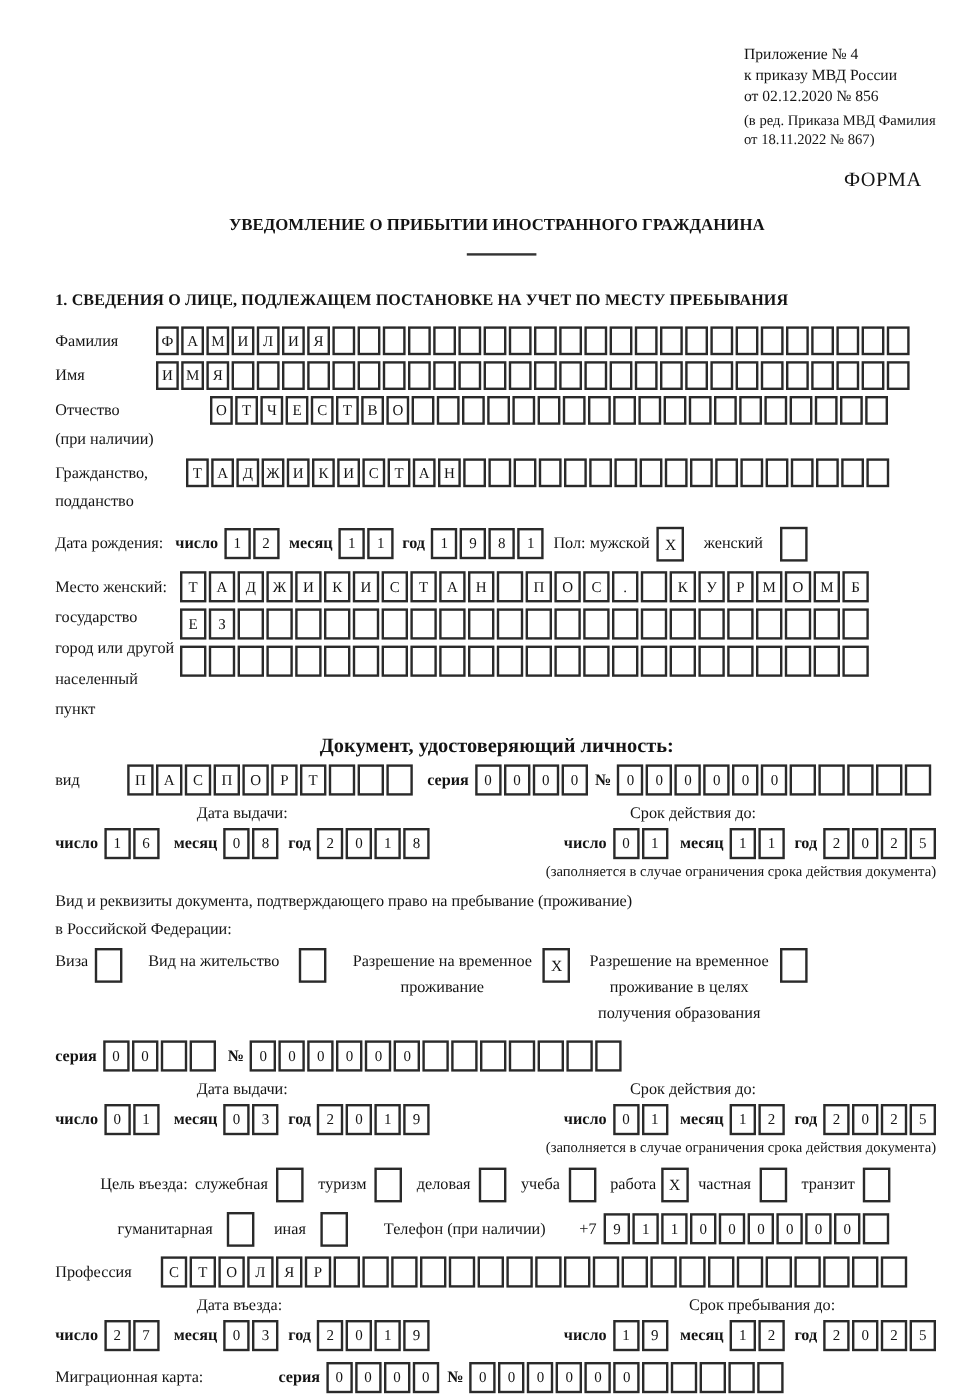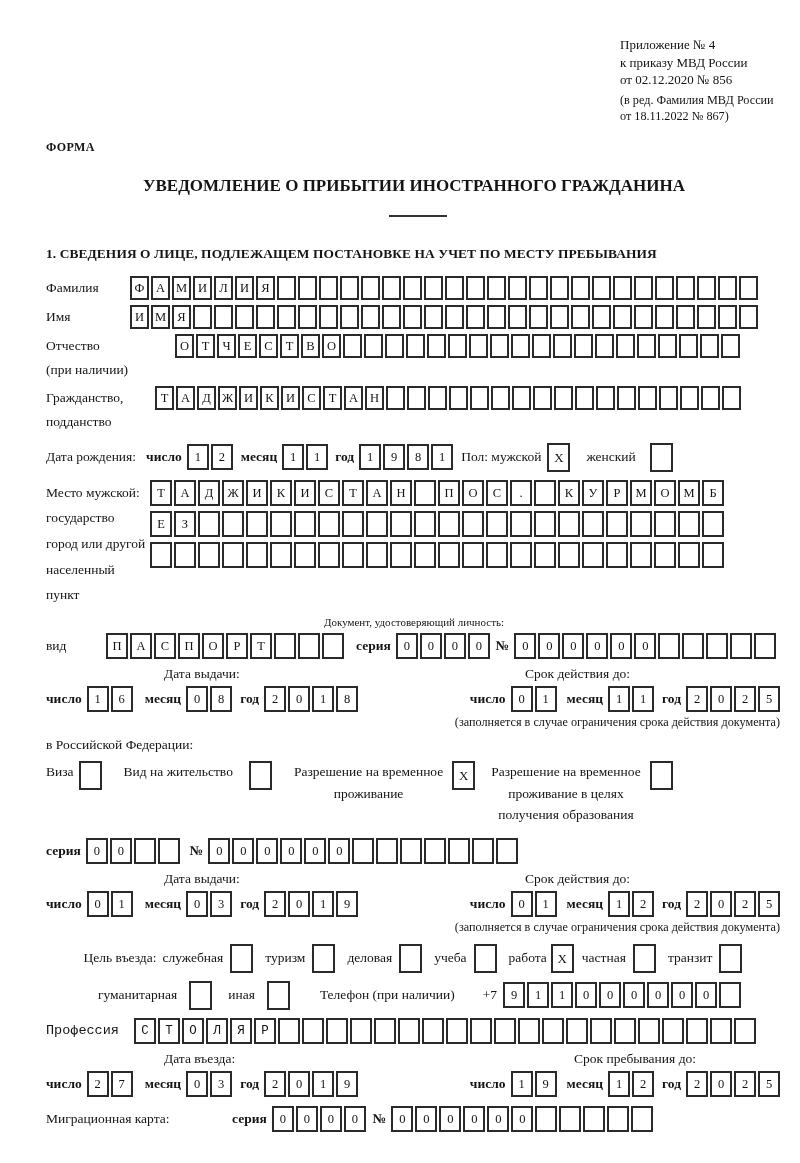--- a/index.html
+++ b/index.html
@@ -4,44 +4,44 @@
 <style>
   html,body{margin:0;padding:0;background:#fff;}
   body{width:800px;height:1163px;overflow:hidden;color:#141414;
        font-family:"Liberation Serif","DejaVu Serif",serif;font-size:13.5px;}
   .page{padding:36px 18px 0 46px;width:736px;}
 
   
   .hdr{margin-left:574px;line-height:1.36;font-size:13px;}
   .hdr .sub{font-size:12.2px;margin-top:3px;line-height:1.32;}
   .hdr span{display:block;}
-  .form-label{font-weight:bold;margin:16px 14px 0 0;font-size:12px;letter-spacing:.4px;}
-
-  .title{text-align:center;font-weight:bold;font-size:17px;line-height:1.5;margin-top:18px;}
+  .form-label{font-weight:normal;text-align:right;margin:16px 14px 0 0;font-size:17px;letter-spacing:.4px;}
+
+  .title{text-align:center;font-weight:bold;font-size:14px;line-height:1.5;margin-top:18px;}
   .uline{display:inline-block;width:58px;border-bottom:2px solid #333;height:2px;margin-left:8px;}
 
   .sec{font-weight:bold;font-size:13.4px;margin-top:22px;letter-spacing:.1px;white-space:nowrap;}
 
   .frow{display:flex;align-items:center;margin-top:5px;}
   .frow.top{align-items:flex-start;}
   .lbl{flex:none;}
   .lbl2{flex:none;line-height:1.75;}
   .lbl2 span{display:block;}
 
   .cells{display:inline-flex;flex:none;}
   .cell{flex:none;width:15px;height:20px;border:2px solid #2a2a2a;margin-right:2px;
         text-align:center;line-height:20px;font-size:12.5px;}
   .wide .cell{width:18px;height:22px;line-height:22px;}
   .cbx .cell{width:19px;height:25px;line-height:25px;font-size:13px;}
 
   .w82{width:84px;}   .w127{width:129px;} .w107{width:109px;} .w102{width:104px;}
   .gap6{width:6px;flex:none;} .gap10{width:10px;flex:none;} .gap14{width:14px;flex:none;}
   .gap20{width:20px;flex:none;} .gap28{width:28px;flex:none;}
 
-  .center-bold{text-align:center;font-weight:normal;margin-top:8px;font-size:11px;}
+  .center-bold{text-align:center;font-weight:bold;margin-top:8px;font-size:17px;}
   .subhead{display:flex;margin-top:7px;}
   .note{font-size:12.2px;text-align:right;margin-top:3px;margin-right:2px;}
   .daterow{display:flex;align-items:center;margin-top:4px;}
   .dlbl{margin:0 5px 0 0;font-weight:bold;}
   .mla{margin-left:auto;}
 
   .opts{display:flex;align-items:flex-start;margin-top:8px;}
   .opt{display:flex;align-items:flex-start;}
   .optlbl{text-align:center;line-height:1.6;}
   .optlbl span{display:block;}
@@ -55,21 +55,21 @@
 </head>
 <body>
 
 <div class="page">
 
   <div class="hdr">
     <span>Приложение № 4</span>
     <span>к приказу МВД России</span>
     <span>от 02.12.2020 № 856</span>
     <div class="sub">
-      <span>(в ред. Фамилия МВД России</span>
+      <span>(в ред. Приказа МВД Фамилия</span>
       <span>от 18.11.2022 № 867)</span>
     </div>
   </div>
   <div class="form-label">ФОРМА</div>
 
   <div class="title">
     <div>УВЕДОМЛЕНИЕ О ПРИБЫТИИ ИНОСТРАННОГО ГРАЖДАНИНА</div>
     <div><span class="uline"></span></div>
   </div>
 
@@ -250,21 +250,21 @@
     <span class="gap14"></span>
     <span class="lbl">женский</span>
     <span class="gap14"></span>
     <span class="cells cbx">
         <span class="cell"></span>
       </span>
   </div>
 
   <div class="frow top" style="margin-top:8px;">
     <div class="lbl2 w102" style="line-height:1.9;">
-      <span>Место мужской:</span>
+      <span>Место женский:</span>
       <span>государство</span>
       <span>город или другой</span>
       <span>населенный пункт</span>
     </div>
     <div class="bp-rows">
       <span class="cells wide" style="display:flex;">
           <span class="cell">Т</span>
           <span class="cell">А</span>
           <span class="cell">Д</span>
           <span class="cell">Ж</span>
@@ -417,20 +417,21 @@
     <span class="dlbl" style="margin-left:6px;">год</span>
     <span class="cells wide">
         <span class="cell">2</span>
         <span class="cell">0</span>
         <span class="cell">2</span>
         <span class="cell">5</span>
       </span>
   </div>
   <div class="note">(заполняется в случае ограничения срока действия документа)</div>
 
+  <div style="margin-top:9px;">Вид и реквизиты документа, подтверждающего право на пребывание (проживание)</div>
   <div style="margin-top:7px;">в Российской Федерации:</div>
 
   <div class="opts">
     <div class="opt">
       <span class="optlbl">Виза</span>
       <span class="cells cbx" style="margin-left:5px;">
           <span class="cell"></span>
         </span>
     </div>
     <span class="gap20"></span>
@@ -609,21 +610,21 @@
         <span class="cell">0</span>
         <span class="cell">0</span>
         <span class="cell">0</span>
         <span class="cell">0</span>
         <span class="cell">0</span>
         <span class="cell">0</span>
         <span class="cell"></span>
       </span>
   </div>
 
-  <div class="frow" style="margin-top:8px;font-family:Liberation Mono, monospace;">
+  <div class="frow" style="margin-top:8px;">
     <span class="lbl" style="width:88px;">Профессия</span>
     <span class="cells wide">
         <span class="cell">С</span>
         <span class="cell">Т</span>
         <span class="cell">О</span>
         <span class="cell">Л</span>
         <span class="cell">Я</span>
         <span class="cell">Р</span>
         <span class="cell"></span>
         <span class="cell"></span>

